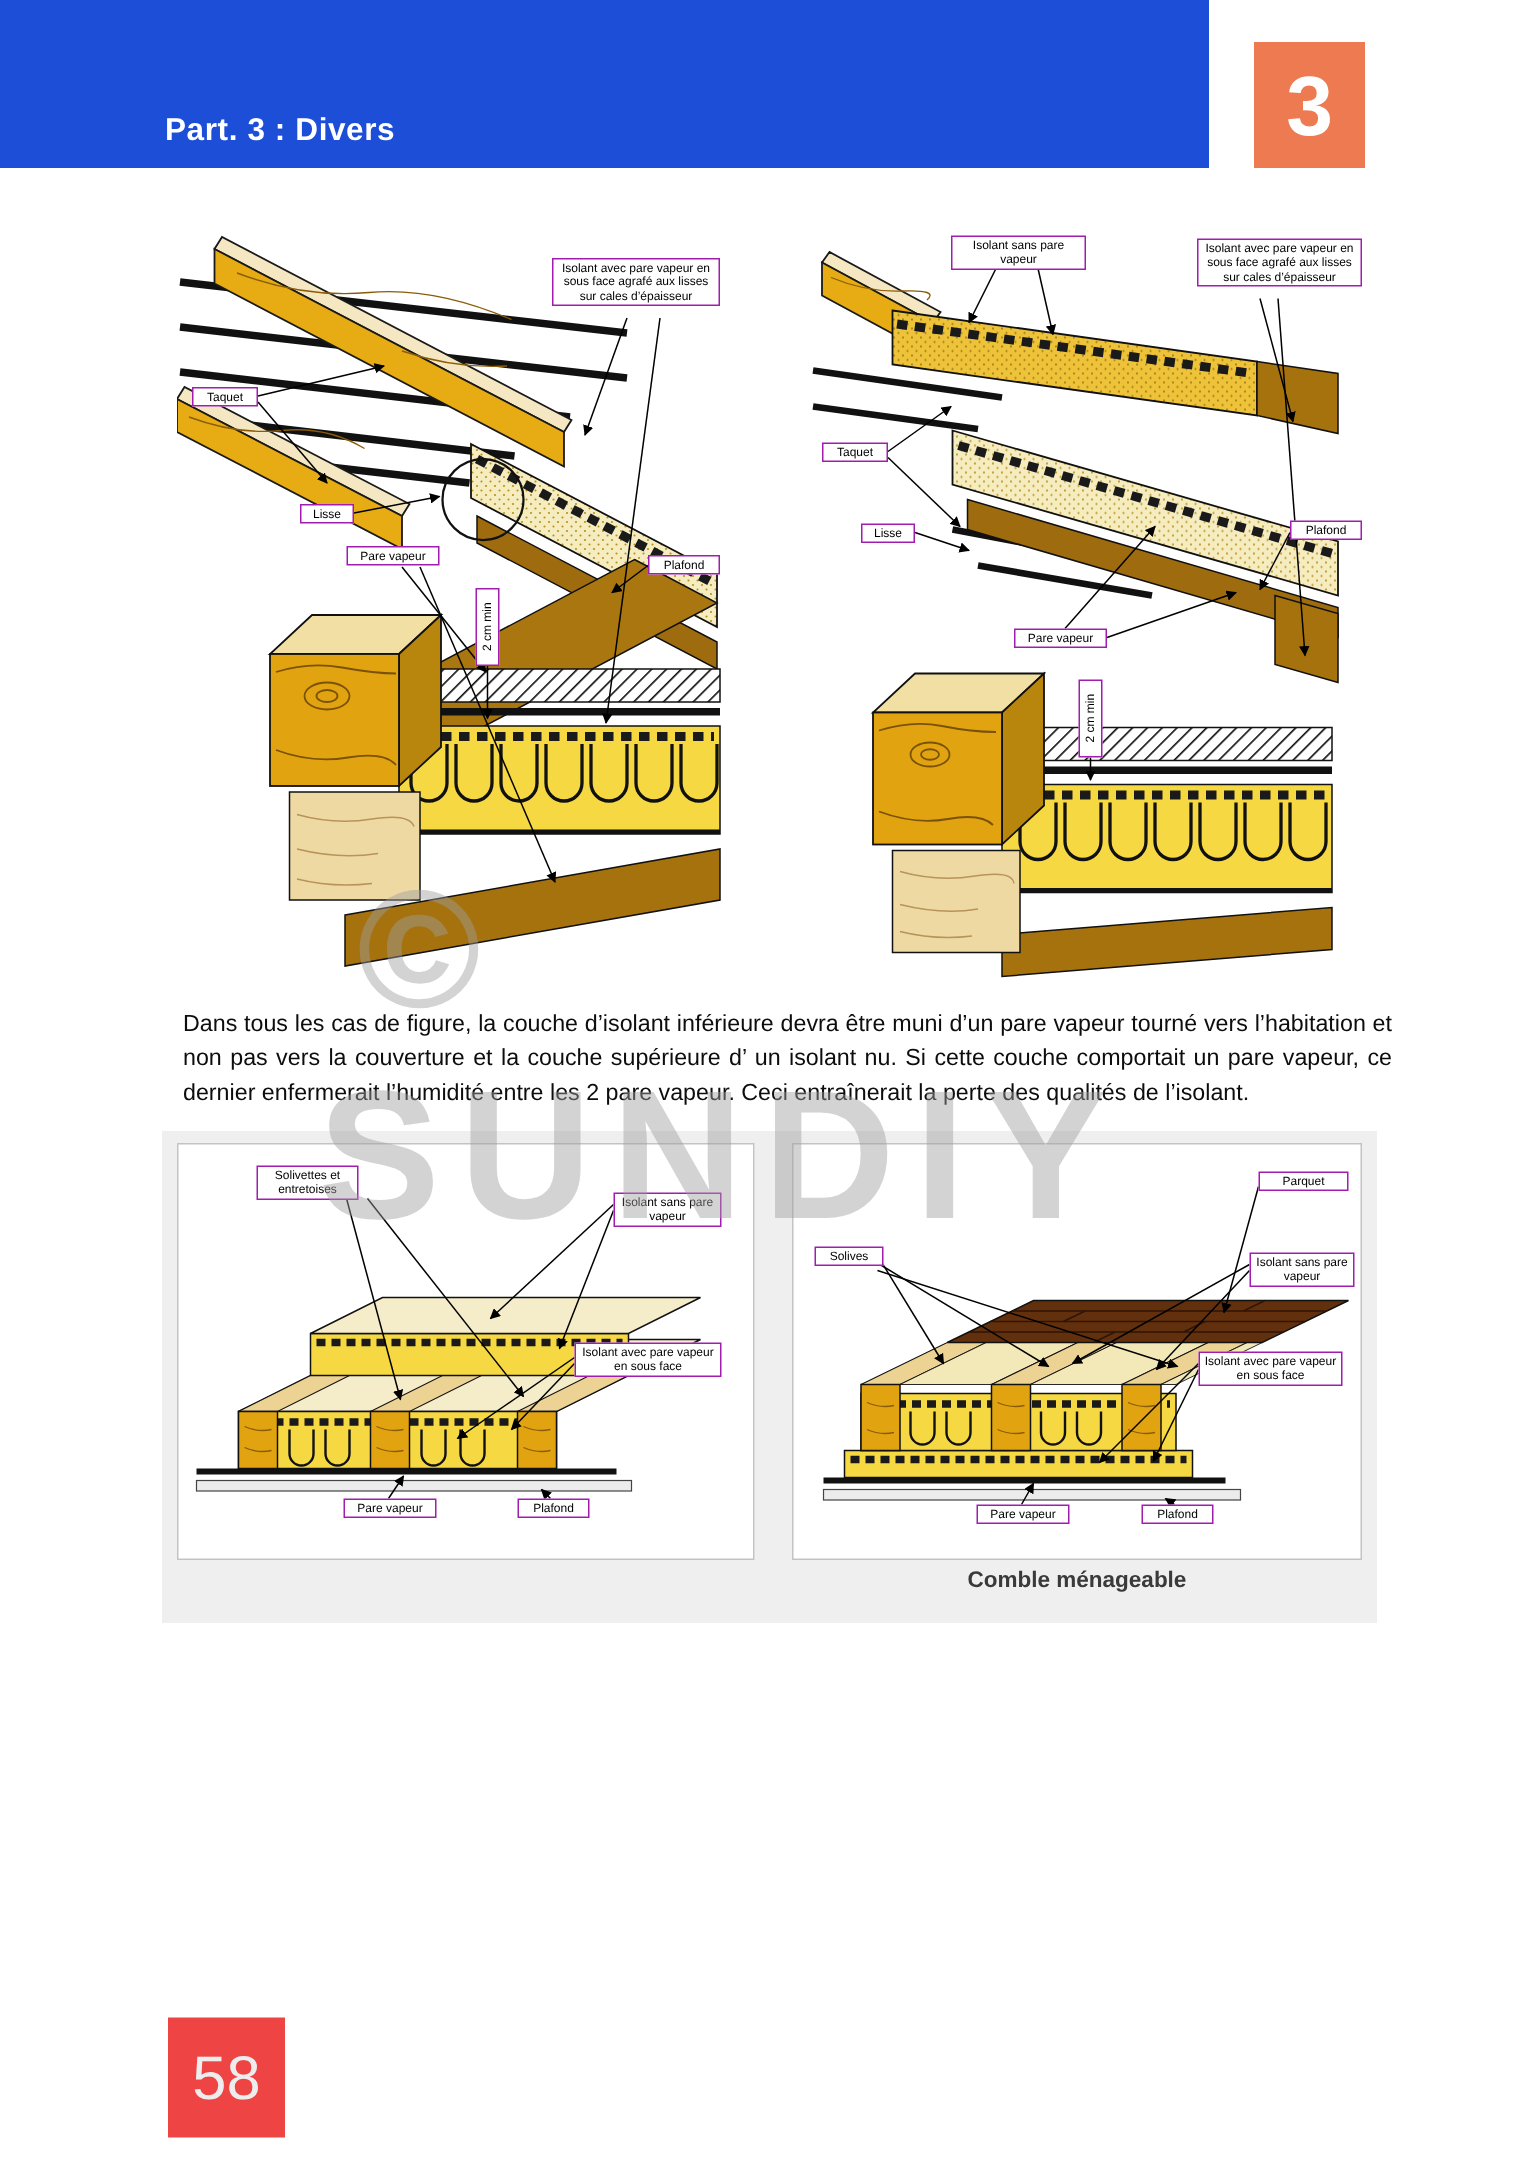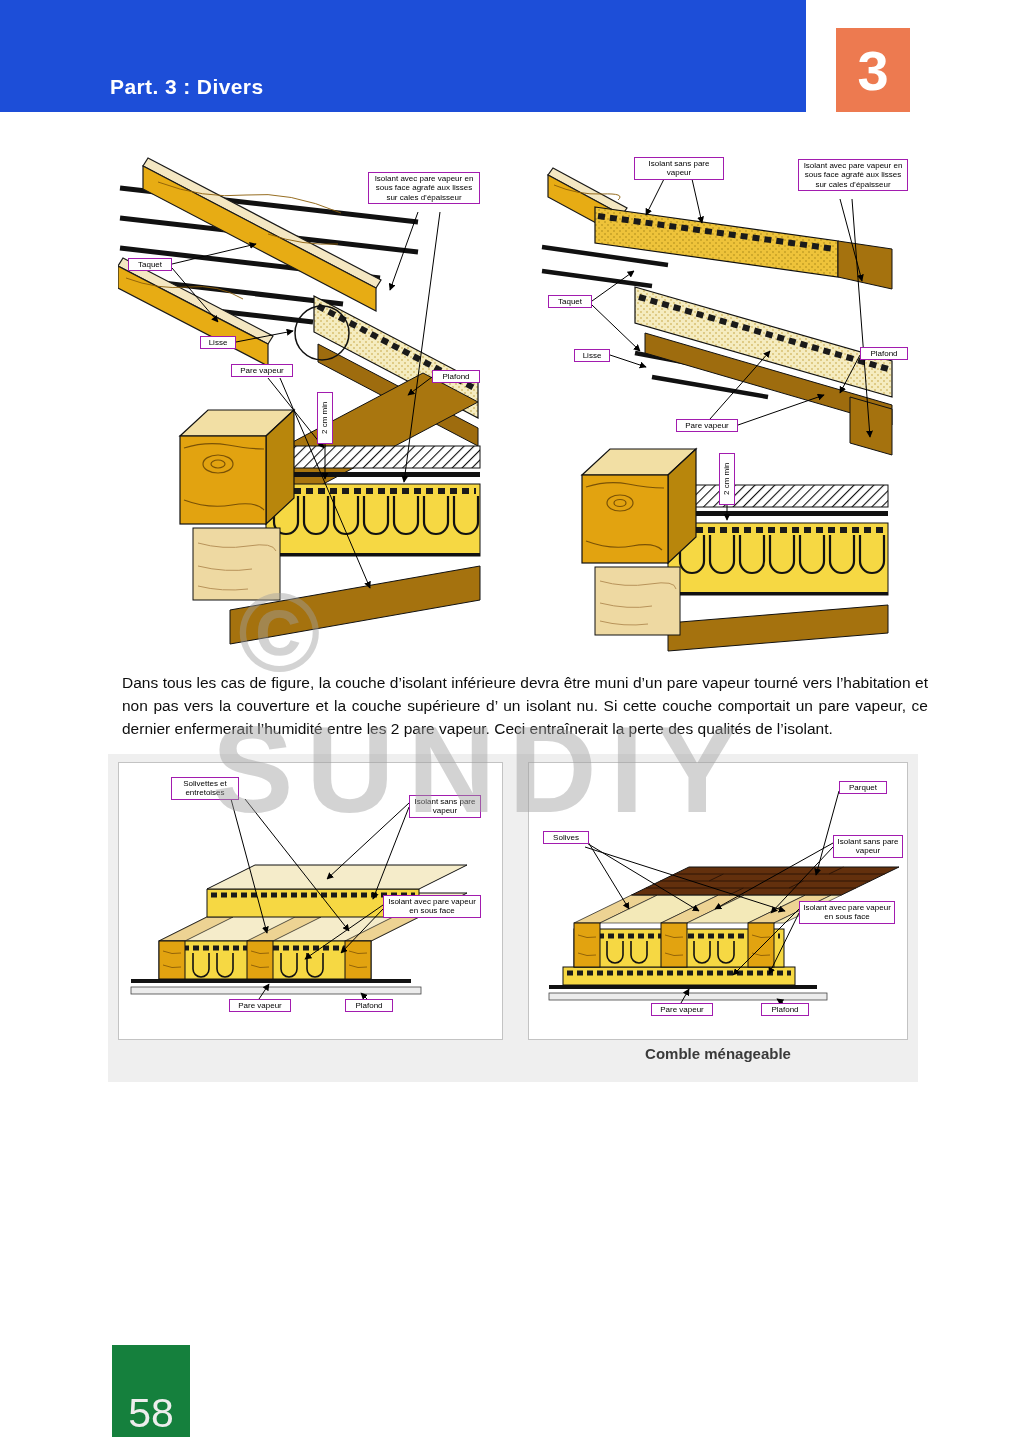--- a/index.html
+++ b/index.html
@@ -33,22 +33,22 @@
   .figure-box { position:absolute; background:#fff; border:1px solid #c3c3c3; }
   .caption { position:absolute; text-align:center; font-weight:bold; font-size:15px; color:#3a3a3a; }
 
   
   .watermark-symbol { position:absolute; left:238px; top:568px; font-size:112px; font-weight:bold;
     color:#9f9f9f; opacity:.45; z-index:40; pointer-events:none; }
   .watermark-text { position:absolute; left:212px; top:700px; font-size:122px; font-weight:bold;
     letter-spacing:13px; color:#9f9f9f; opacity:.45; z-index:40; pointer-events:none; }
 
   
-  .page-number-box { position:absolute; left:112px; top:1345px; width:78px; height:92px; background:#15803d;
-    display:flex; align-items:flex-end; justify-content:center; color:#ededed; font-size:41px; }
+  .page-number-box { position:absolute; left:112px; top:1345px; width:78px; height:80px; background:#ef4444;
+    display:flex; align-items:center; justify-content:center; color:#ededed; font-size:41px; }
   .footer-copy { position:absolute; right:118px; top:1376px; text-align:right; font-size:12px; color:#8f8f8f; line-height:1.55; }
   .footer-copy .url { color:#8f8f8f; }
 
   .leaders line, .leaders path { stroke:#000; stroke-width:1; fill:none; }
 </style>
 </head>
 <body>
 
 <div class="page">
 
@@ -418,21 +418,21 @@
           <line x1="310" y1="28" x2="287" y2="112" marker-end="url(#arrD)"></line>
           <line x1="304" y1="84" x2="242" y2="150" marker-end="url(#arrD)"></line>
           <line x1="304" y1="80" x2="186" y2="146" marker-end="url(#arrD)"></line>
           <line x1="270" y1="150" x2="240" y2="211" marker-end="url(#arrD)"></line>
           <line x1="270" y1="146" x2="204" y2="212" marker-end="url(#arrD)"></line>
           <line x1="152" y1="240" x2="160" y2="226" marker-end="url(#arrD)"></line>
           <line x1="254" y1="240" x2="248" y2="236" marker-end="url(#arrD)"></line>
         </g>
       </svg>
       <div class="lbl" style="left:14px; top:68px; width:46px;">Solives</div>
-      <div class="lbl" style="left:310px; top:18px; width:48px;">Parquet</div>
+      <div class="lbl" style="left:310px; top:18px; width:60px;">Parquet</div>
       <div class="lbl" style="left:304px; top:72px; width:70px;">Isolant sans pare vapeur</div>
       <div class="lbl" style="left:270px; top:138px; width:96px;">Isolant avec pare vapeur en sous face</div>
       <div class="lbl" style="left:122px; top:240px; width:62px;">Pare vapeur</div>
       <div class="lbl" style="left:232px; top:240px; width:48px;">Plafond</div>
     </div>
     <div class="caption" style="left:420px; top:291px; width:380px;">Comble ménageable</div>
   </section>
 
   <div class="watermark-symbol">©</div>
   <div class="watermark-text">SUNDIY</div>

